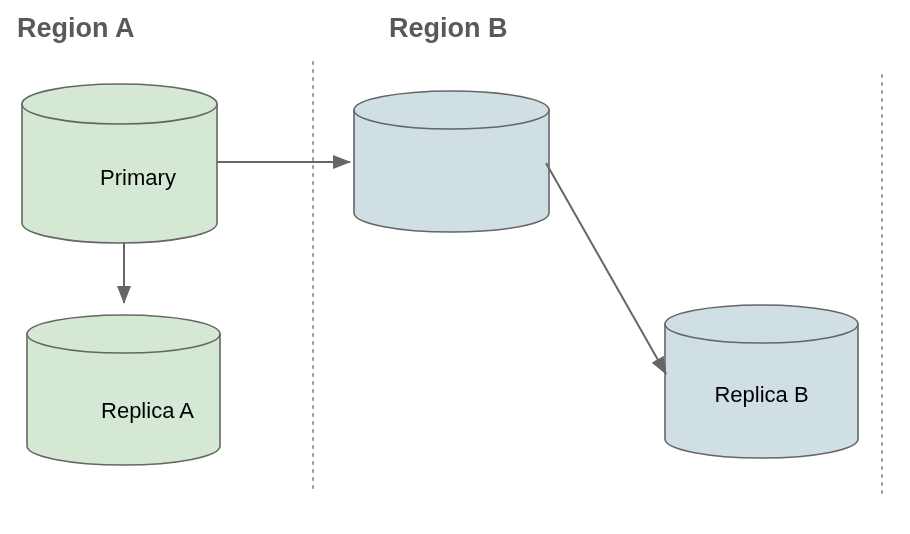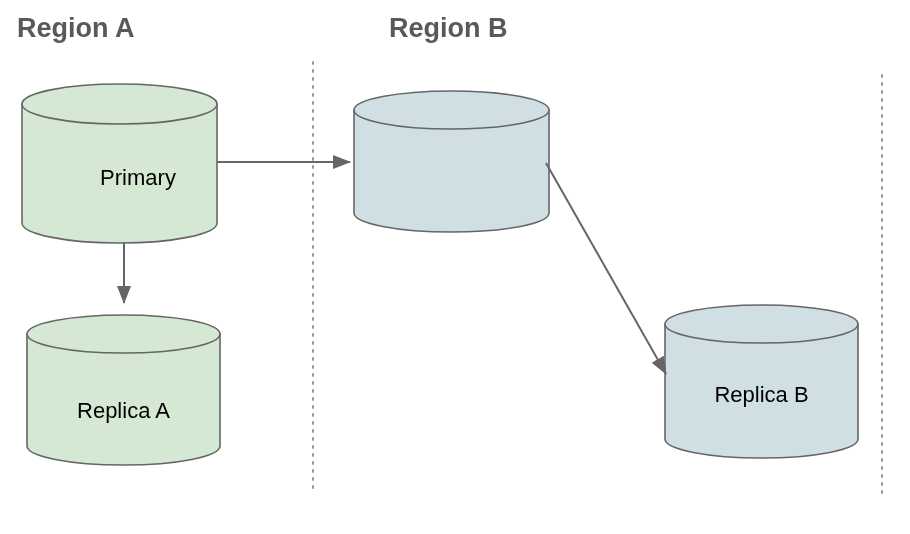--- a/index.html
+++ b/index.html
@@ -47,21 +47,21 @@
     color: #000000;
     text-align: center;
     line-height: 1.22;
     white-space: pre-line;
     pointer-events: none;
   }
   #label-primary {
     left: 22px; top: 165px; width: 232px;
   }
   #label-replica-a {
-    left: 27px; top: 398px; width: 193px;
+    left: 27px; top: 398px; width: 193px; padding-left: 24px;
   }
   #label-cascading {
     left: 354px; top: 144px; width: 195px;
   }
   #label-replica-b {
     left: 665px; top: 382px; width: 193px;
   }
 </style>
 </head>
 <body>

